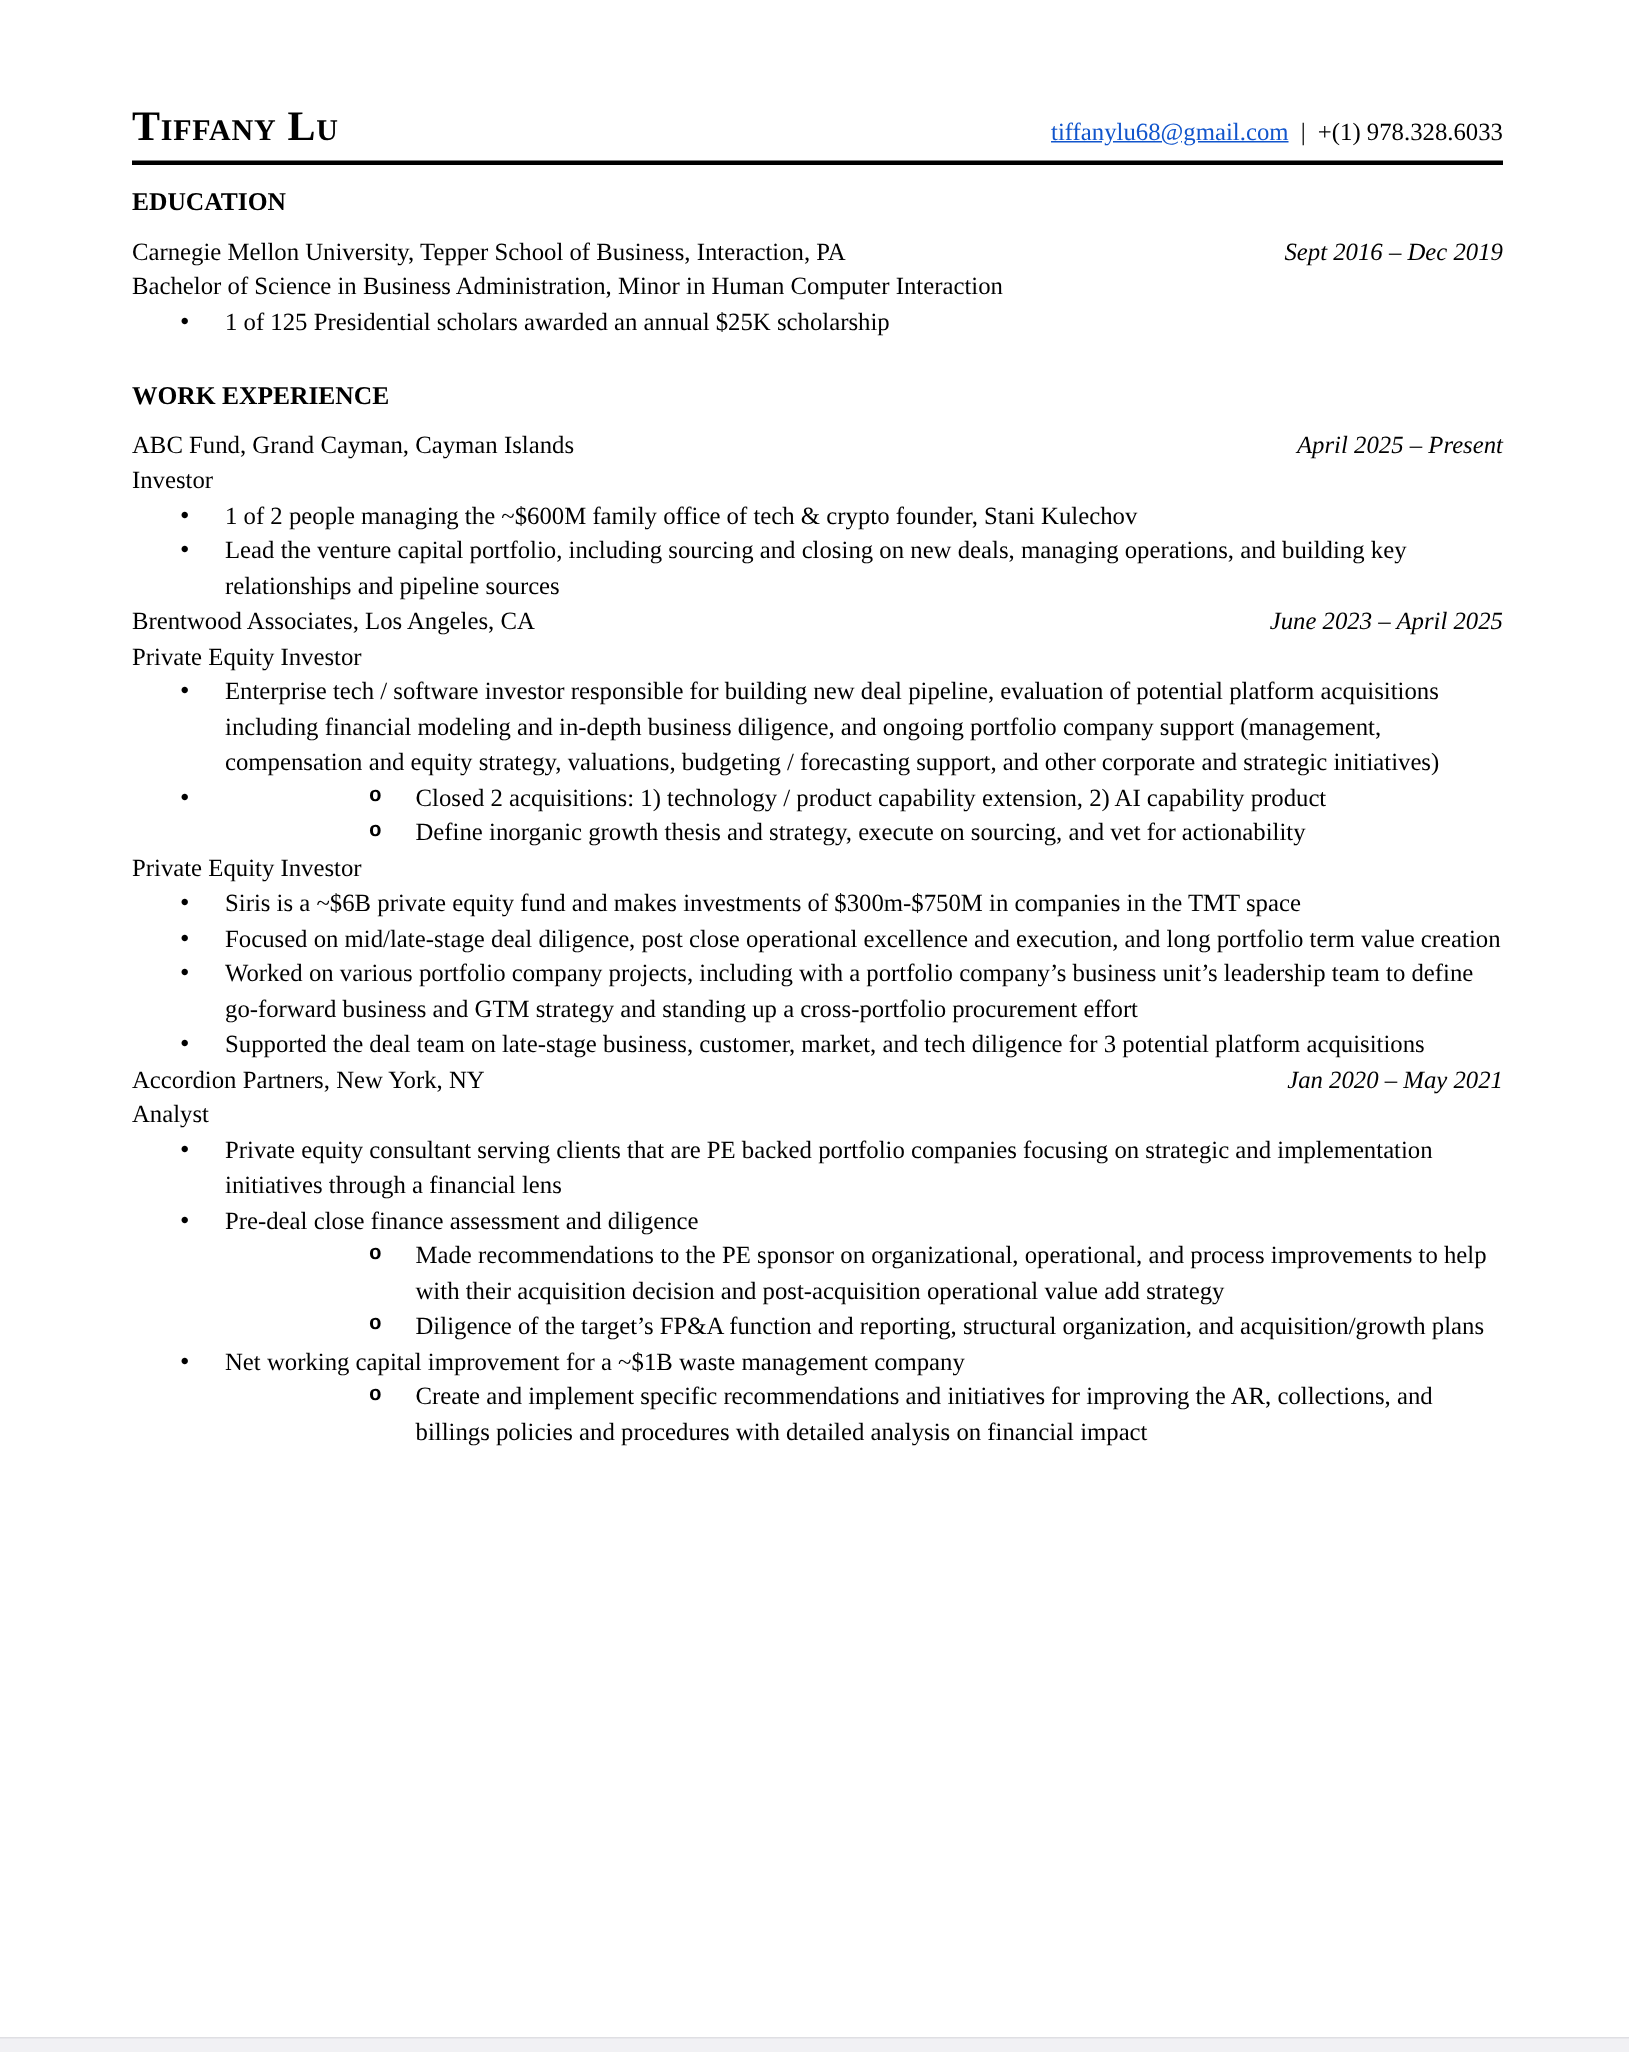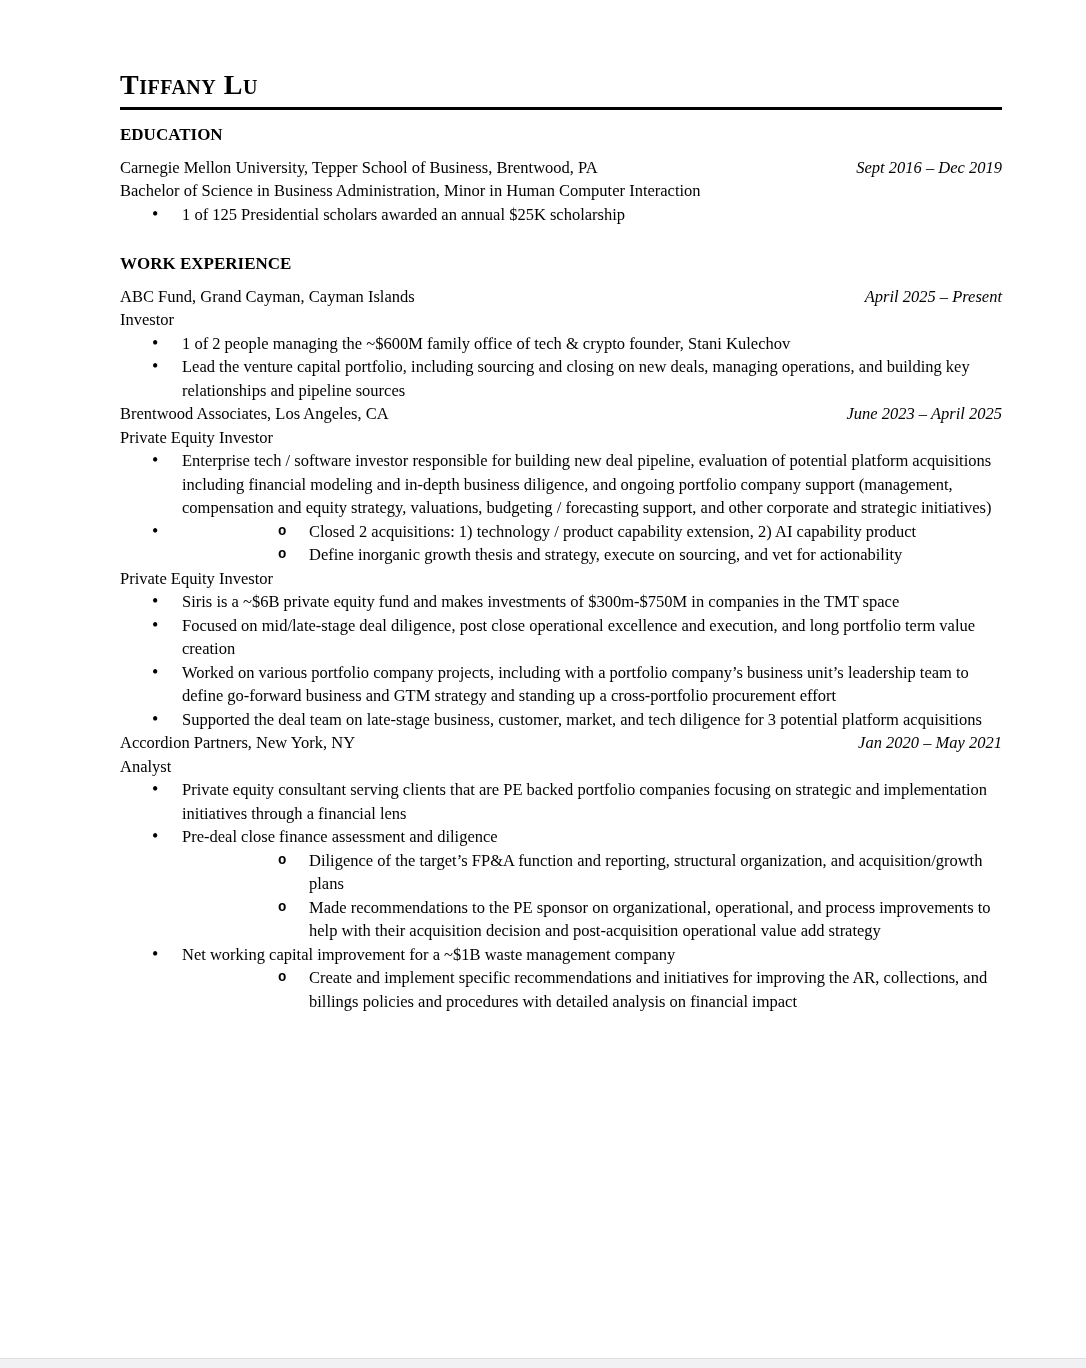--- a/index.html
+++ b/index.html
@@ -7,21 +7,21 @@
   body {
     width: 1086px; height: 1368px;
     background: #ffffff;
     font-family: "Liberation Serif", serif;
     font-size: 16.5px;
     line-height: 23.5px;
     color: #000;
     overflow: hidden;
     position: relative;
   }
-  .page { padding: 70px 84px 0 120px; }
+  .page { padding: 70px 84px 0 88px; }
 
   
   .hdr {
     display: flex; justify-content: space-between; align-items: baseline;
     border-bottom: 3px solid #000; padding-bottom: 7px;
   }
   .person-name {
     margin: 0; font-size: 28px; line-height: 30px;
     font-weight: bold; font-variant: small-caps; letter-spacing: 0.5px;
   }
@@ -67,27 +67,32 @@
     background: #f1f1f4; border-top: 1px solid #dfdfe3;
   }
 </style>
 </head>
 <body>
 
 <div class="page">
 
   <header class="hdr">
     <h1 class="person-name">Tiffany Lu</h1>
+    <div class="contact">
+      <a href="#">tiffanylu68@gmail.com</a>
+      <span class="sep">|</span>
+      <span>+(1) 978.328.6033</span>
+    </div>
   </header>
 
   <h2 class="section">EDUCATION</h2>
 
   <div class="job">
     <div class="jrow">
-      <div><span class="org">Carnegie Mellon University, Tepper School of Business</span><span>, Brentwood, PA</span></div>
+      <div><span class="org">Carnegie Mellon University, Tepper School of Business</span><span>, Interaction, PA</span></div>
       <div class="dates">Sept 2016 – Dec 2019</div>
     </div>
     <div class="role">Bachelor of Science in Business Administration, Minor in Human Computer Interaction</div>
     <ul class="main">
       <li class="b">
           <span class="btext">1 of 125 Presidential scholars awarded an annual $25K scholarship</span>
         </li>
     </ul>
   </div>
 
@@ -152,22 +157,22 @@
       <div class="dates">Jan 2020 – May 2021</div>
     </div>
     <div class="role">Analyst</div>
     <ul class="main">
       <li class="b">
           <span class="btext">Private equity consultant serving clients that are PE backed portfolio companies focusing on strategic and implementation initiatives through a financial lens</span>
         </li>
       <li class="b">
           <span class="btext">Pre-deal close finance assessment and diligence</span>
         <ul class="sub">
+          <li class="s">Made recommendations to the PE sponsor on organizational, operational, and process improvements to help with their acquisition decision and post-acquisition operational value add strategy</li>
           <li class="s">Diligence of the target’s FP&amp;A function and reporting, structural organization, and acquisition/growth plans</li>
-          <li class="s">Made recommendations to the PE sponsor on organizational, operational, and process improvements to help with their acquisition decision and post-acquisition operational value add strategy</li>
         </ul>
       </li>
       <li class="b">
           <span class="btext">Net working capital improvement for a ~$1B waste management company</span>
         <ul class="sub">
           <li class="s">Create and implement specific recommendations and initiatives for improving the AR, collections, and billings policies and procedures with detailed analysis on financial impact</li>
         </ul>
       </li>
     </ul>
   </div>

